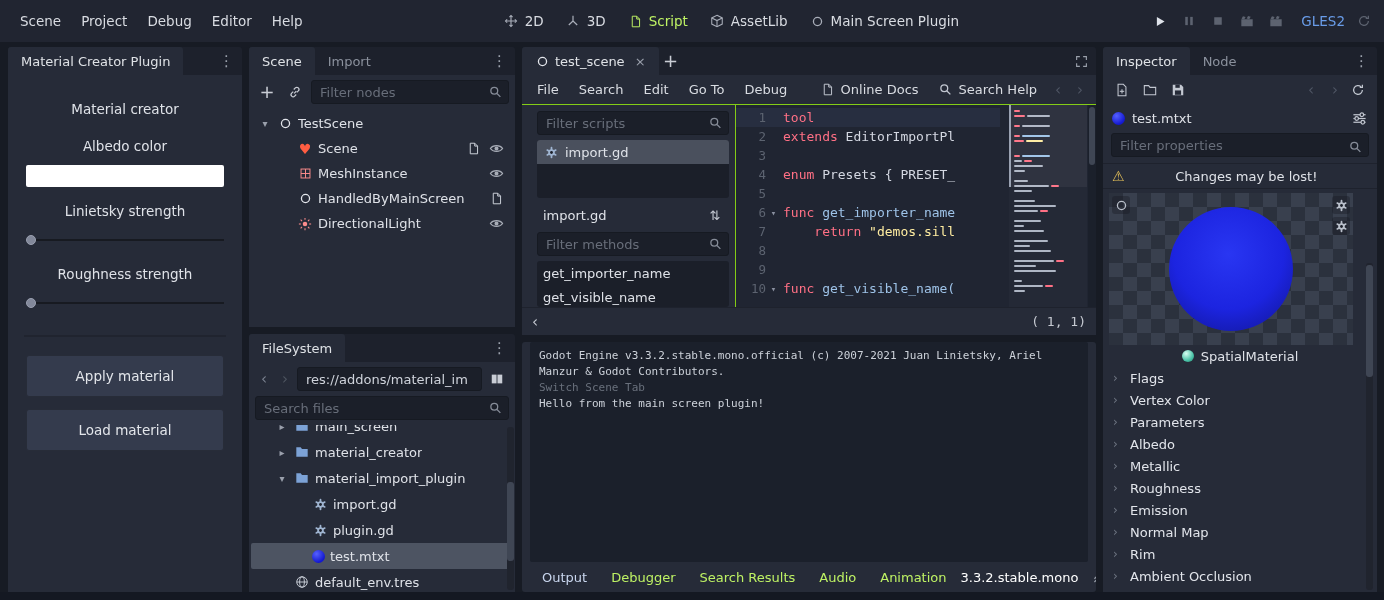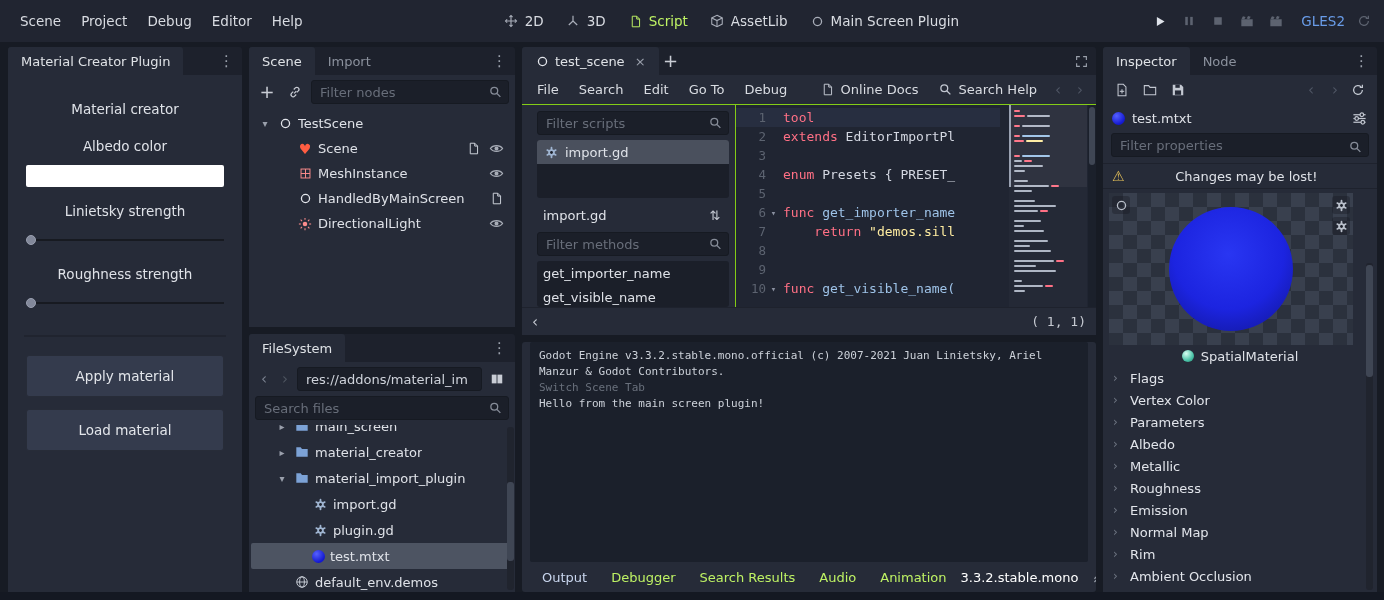--- a/index.html
+++ b/index.html
@@ -505,21 +505,21 @@
                 </div>
                 <div class="tree-row fs-row" style="padding-left: 24px;">
                   <span class="arrow"></span>
                   <span class="ticon ic-globe">
                     <svg viewBox="0 0 16 16" width="14" height="14" fill="none" stroke="currentColor" stroke-width="1.1">
                       <circle cx="8" cy="8" r="6"></circle>
                       <ellipse cx="8" cy="8" rx="2.7" ry="6"></ellipse>
                       <line x1="2" y1="8" x2="14" y2="8"></line>
                     </svg>
                   </span>
-                  <span class="tlabel">default_env.demos</span>
+                  <span class="tlabel">default_env.tres</span>
                 </div>
               </div>
             <div class="vscroll">
                 <div class="vthumb" style="top:34%;height:48%"></div>
               </div>
           </div>
         </div>
       </div>
     </div>
 

